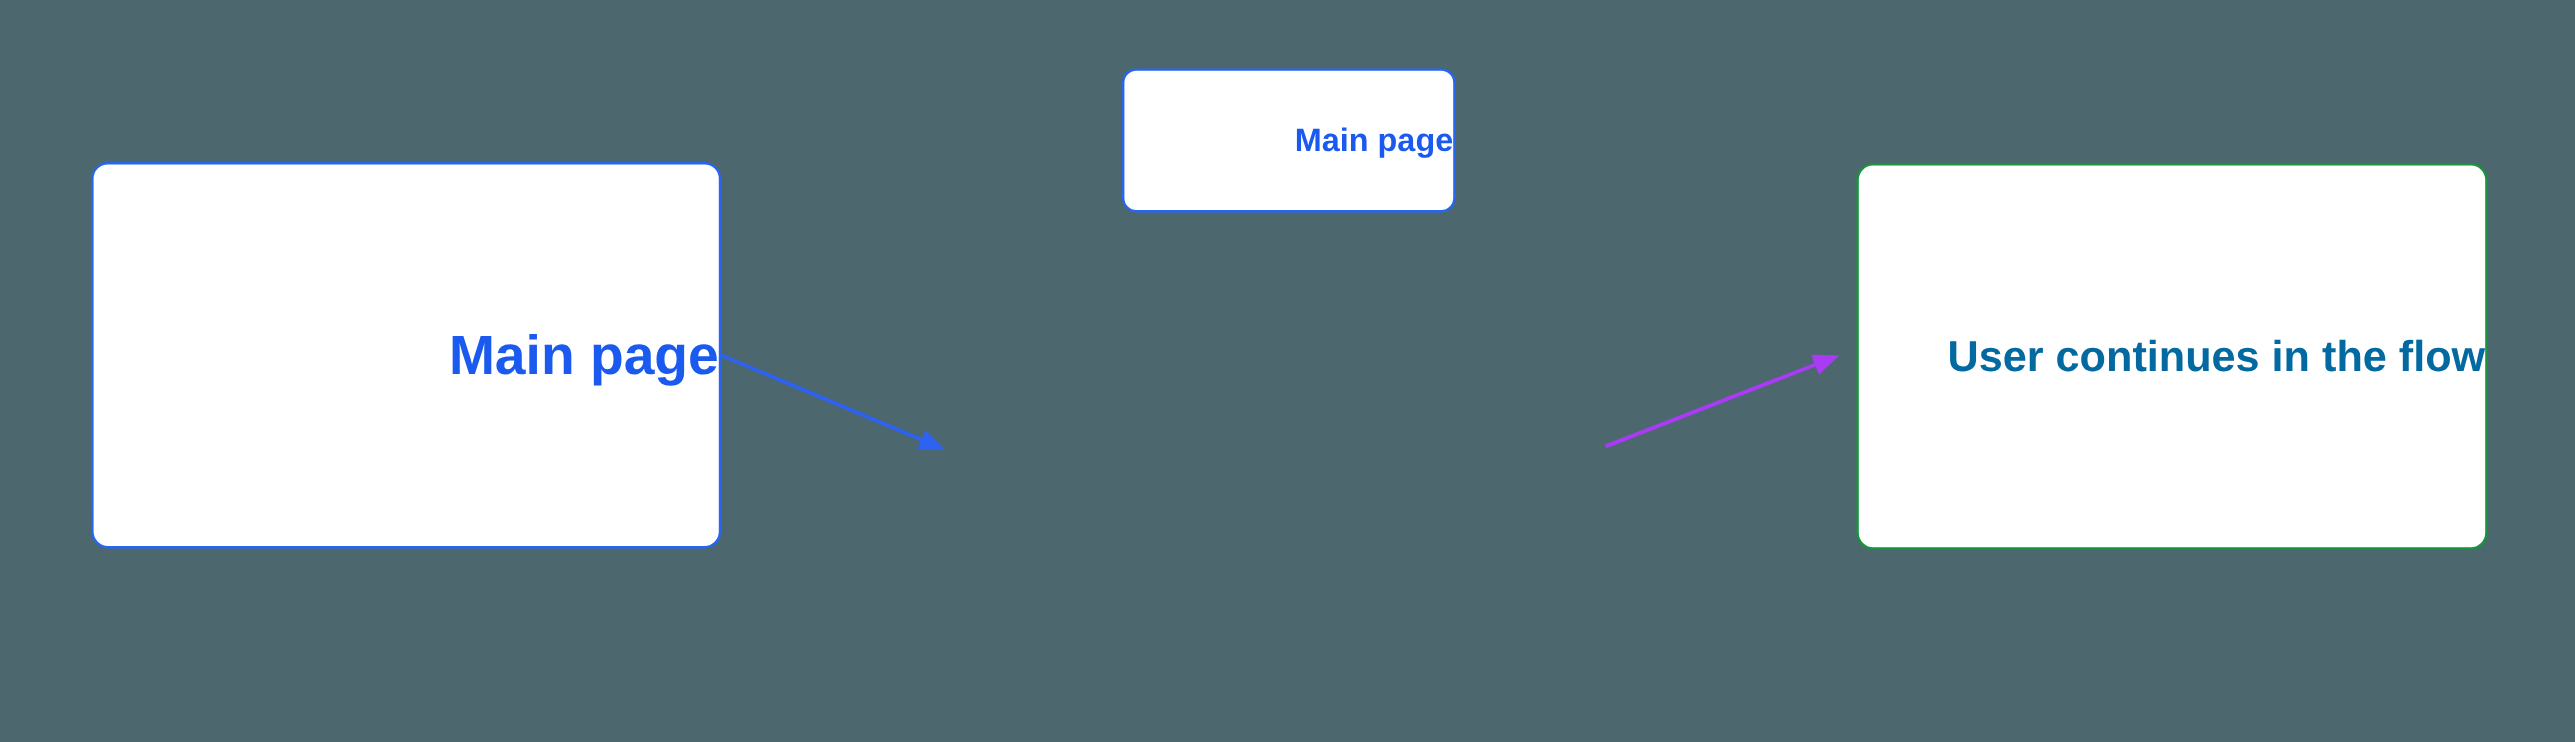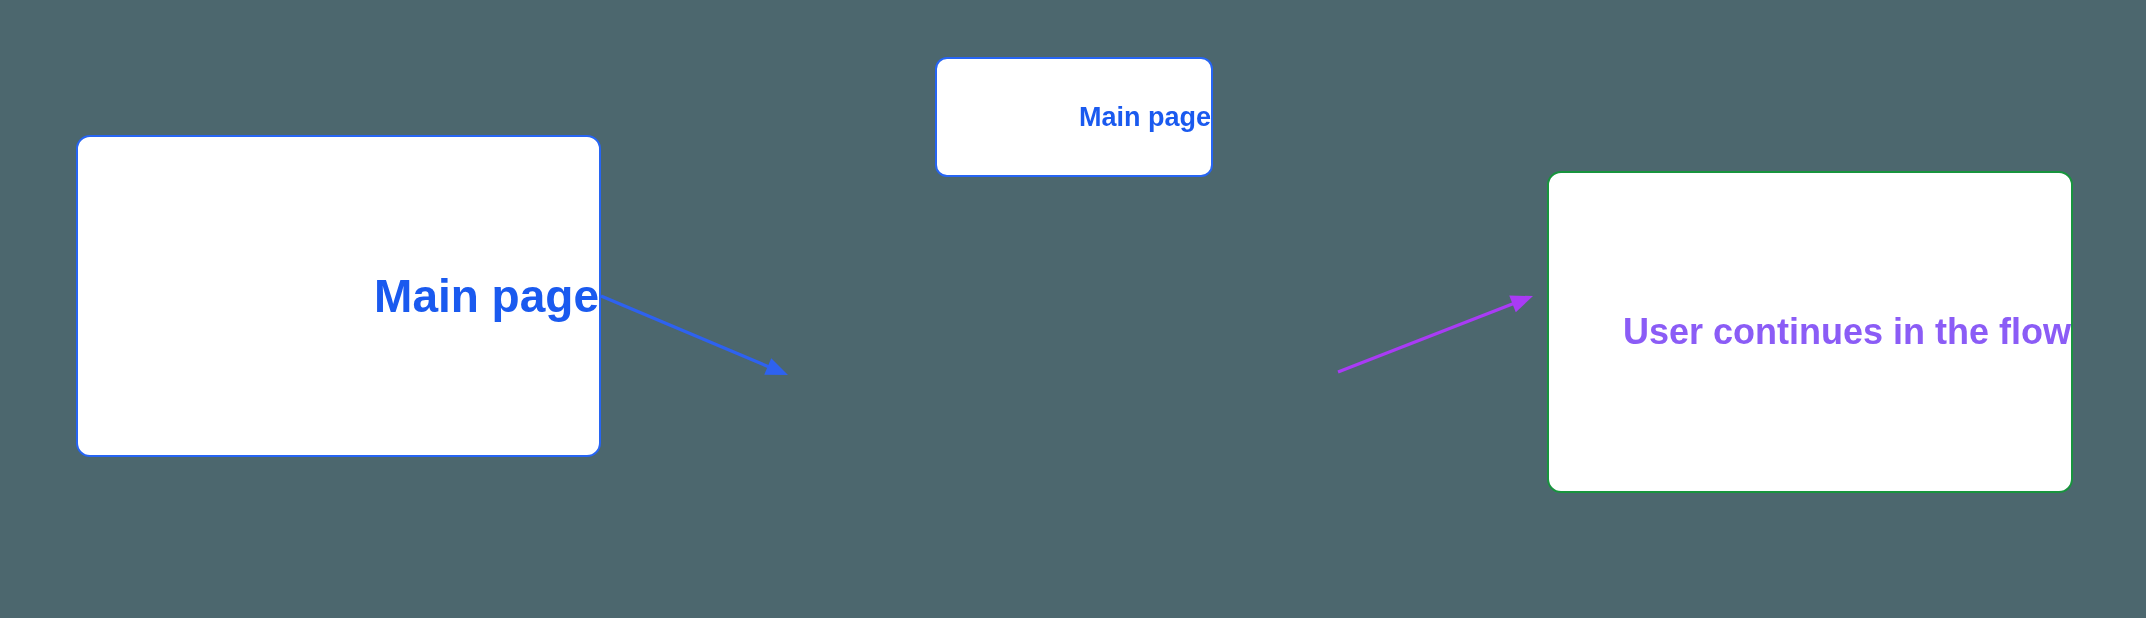--- a/index.html
+++ b/index.html
@@ -85,17 +85,17 @@
 
   <div class="node node-main" style="border-color: rgb(39, 101, 243); color: rgb(26, 90, 239);">
     <div class="label">Main page</div>
   </div>
 
   <div class="node node-main-small" style="border-color: rgb(39, 101, 243); color: rgb(26, 90, 239);">
     <div class="label">Main page</div>
   </div>
 
 
-  <div class="node node-outcome" style="border-color: rgb(24, 148, 62); color: #8b5cf6; margin-top: 35px;">
+  <div class="node node-outcome" style="border-color: rgb(24, 148, 62); color: #0369a1;">
     <div class="label">User continues in the flow</div>
   </div>
 
 </div>
 
 </body></html>

